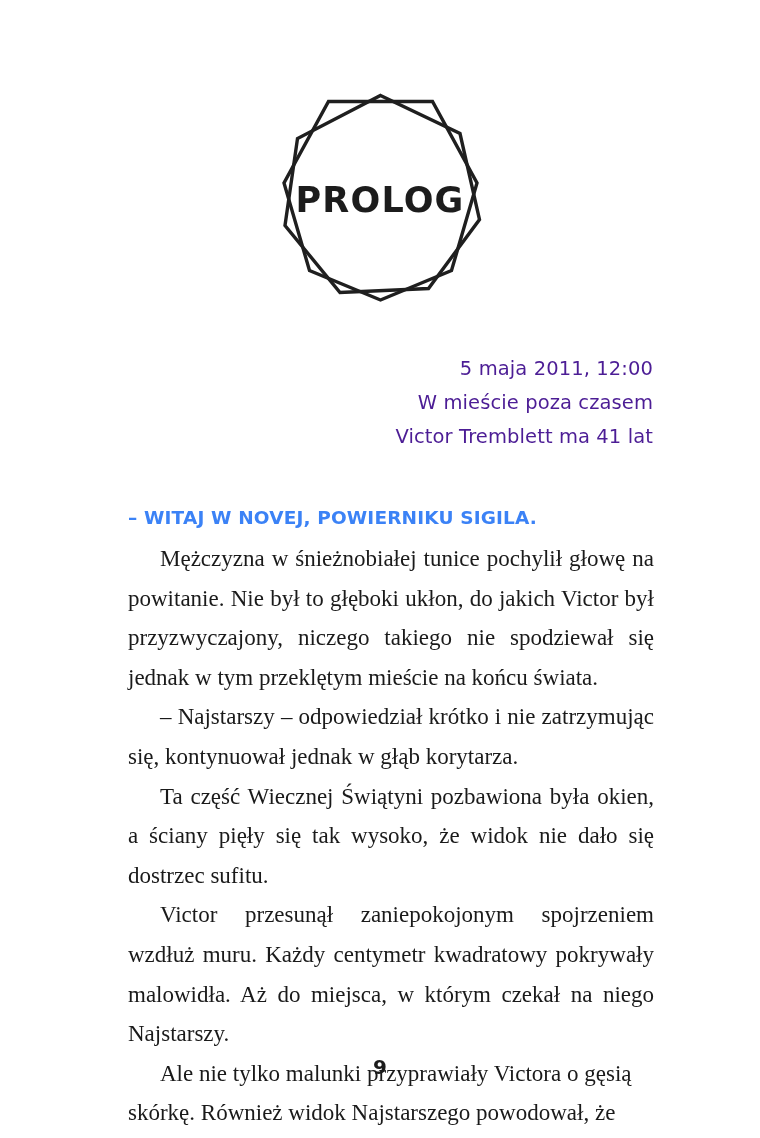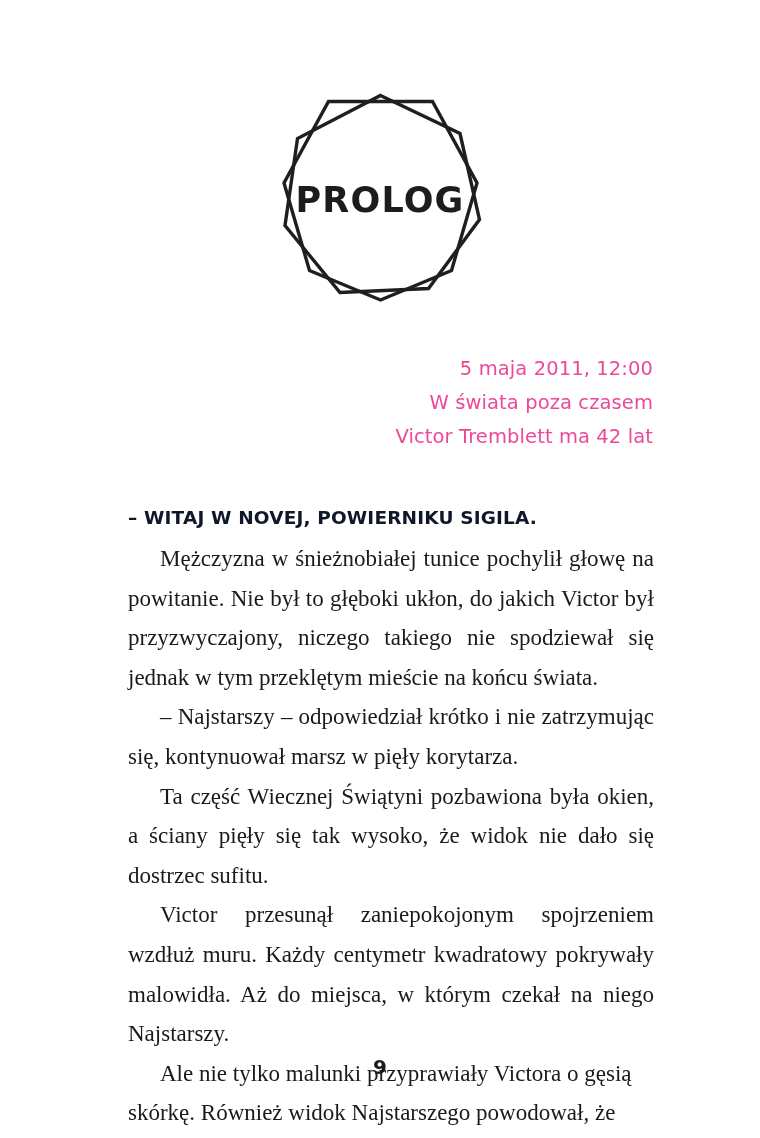--- a/index.html
+++ b/index.html
@@ -66,38 +66,38 @@
   
   .dateline {
     position: absolute;
     left: 128px;
     top: 352px;
     width: 525px;
     text-align: right;
     font-family: "DejaVu Sans", sans-serif;
     font-size: 19.5px;
     line-height: 34px;
-    color: #ec4899;
+    color: #4c1d95;
     letter-spacing: 0.1px;
   }
   .dateline div { white-space: nowrap; }
 
   
   .body-col {
     position: absolute;
     left: 128px;
     top: 505px;
     width: 526px;
   }
   .speech-open {
     font-family: "DejaVu Sans", sans-serif;
     font-weight: bold;
     font-size: 18.5px;
     letter-spacing: 0.15px;
-    color: #0f172a;
+    color: #3b82f6;
     margin: 0 0 8px 0;
     line-height: 26px;
     white-space: nowrap;
   }
   .para {
     margin: 0;
     font-family: "Liberation Serif", serif;
     font-size: 23px;
     line-height: 39.6px;
     text-align: justify;
@@ -133,29 +133,29 @@
         <polygon points="60.5,13.5 164.5,13.5 209.0,95.0 183.5,182.5 112.5,212.0 41.5,182.5 16.0,95.0" fill="none" stroke="#1f1f1f" stroke-width="3.4" stroke-linejoin="miter"></polygon>
 
         <polygon points="112.5,7.5 192.0,45.5 211.5,131.5 160.5,200.5 72.0,204.5 17.0,137.5 29.5,50.5" fill="none" stroke="#1f1f1f" stroke-width="3.4" stroke-linejoin="miter"></polygon>
       </svg>
       <div class="emblem-title">PROLOG</div>
     </div>
   </div>
 
   <div class="dateline">
     <div>5 maja 2011, 12:00</div>
-    <div>W świata poza czasem</div>
-    <div>Victor Tremblett ma 42 lat</div>
+    <div>W mieście poza czasem</div>
+    <div>Victor Tremblett ma 41 lat</div>
   </div>
 
   <div class="body-col">
     <p class="speech-open">– WITAJ W NOVEJ, POWIERNIKU SIGILA.</p>
 
     <p class="para">Mężczyzna w śnieżnobiałej tunice pochylił głowę na powitanie. Nie był to głęboki ukłon, do jakich Victor był przyzwyczajony, niczego takiego nie spodziewał się jednak w tym przeklętym mieście na końcu świata.</p>
-    <p class="para">– Najstarszy – odpowiedział krótko i nie zatrzymując się, kontynuował marsz w pięły korytarza.</p>
+    <p class="para">– Najstarszy – odpowiedział krótko i nie zatrzymując się, kontynuował jednak w głąb korytarza.</p>
     <p class="para">Ta część Wiecznej Świątyni pozbawiona była okien, a ściany pięły się tak wysoko, że widok nie dało się dostrzec sufitu.</p>
     <p class="para">Victor przesunął zaniepokojonym spojrzeniem wzdłuż muru. Każdy centymetr kwadratowy pokrywały malowidła. Aż do miejsca, w którym czekał na niego Najstarszy.</p>
     <p class="para">Ale nie tylko malunki przyprawiały Victora o gęsią skórkę. Również widok Najstarszego powodował, że czuł się bardziej zdenerwowany, niżby sobie tego życzył, mimo iż spotykał go w ostatnich latach wielokrotnie podczas wizyt</p>
   </div>
 
   <div class="folio">9</div>
 
 </div>
 
 </body></html>

